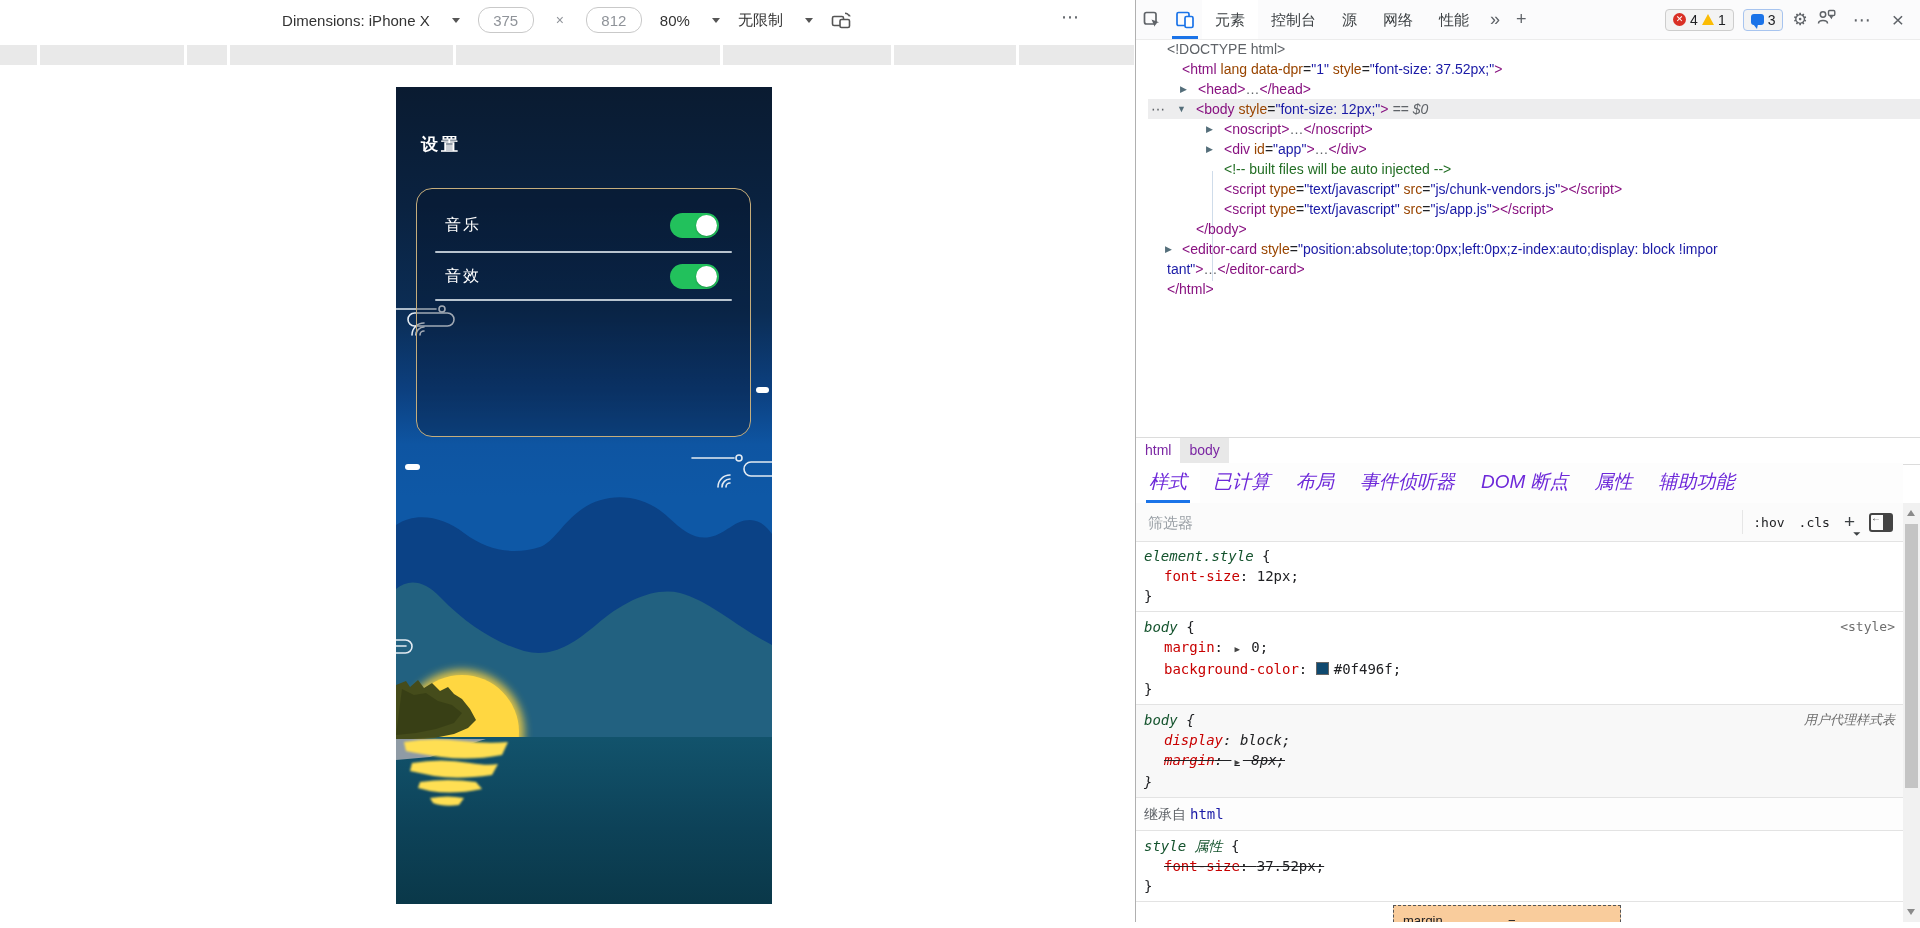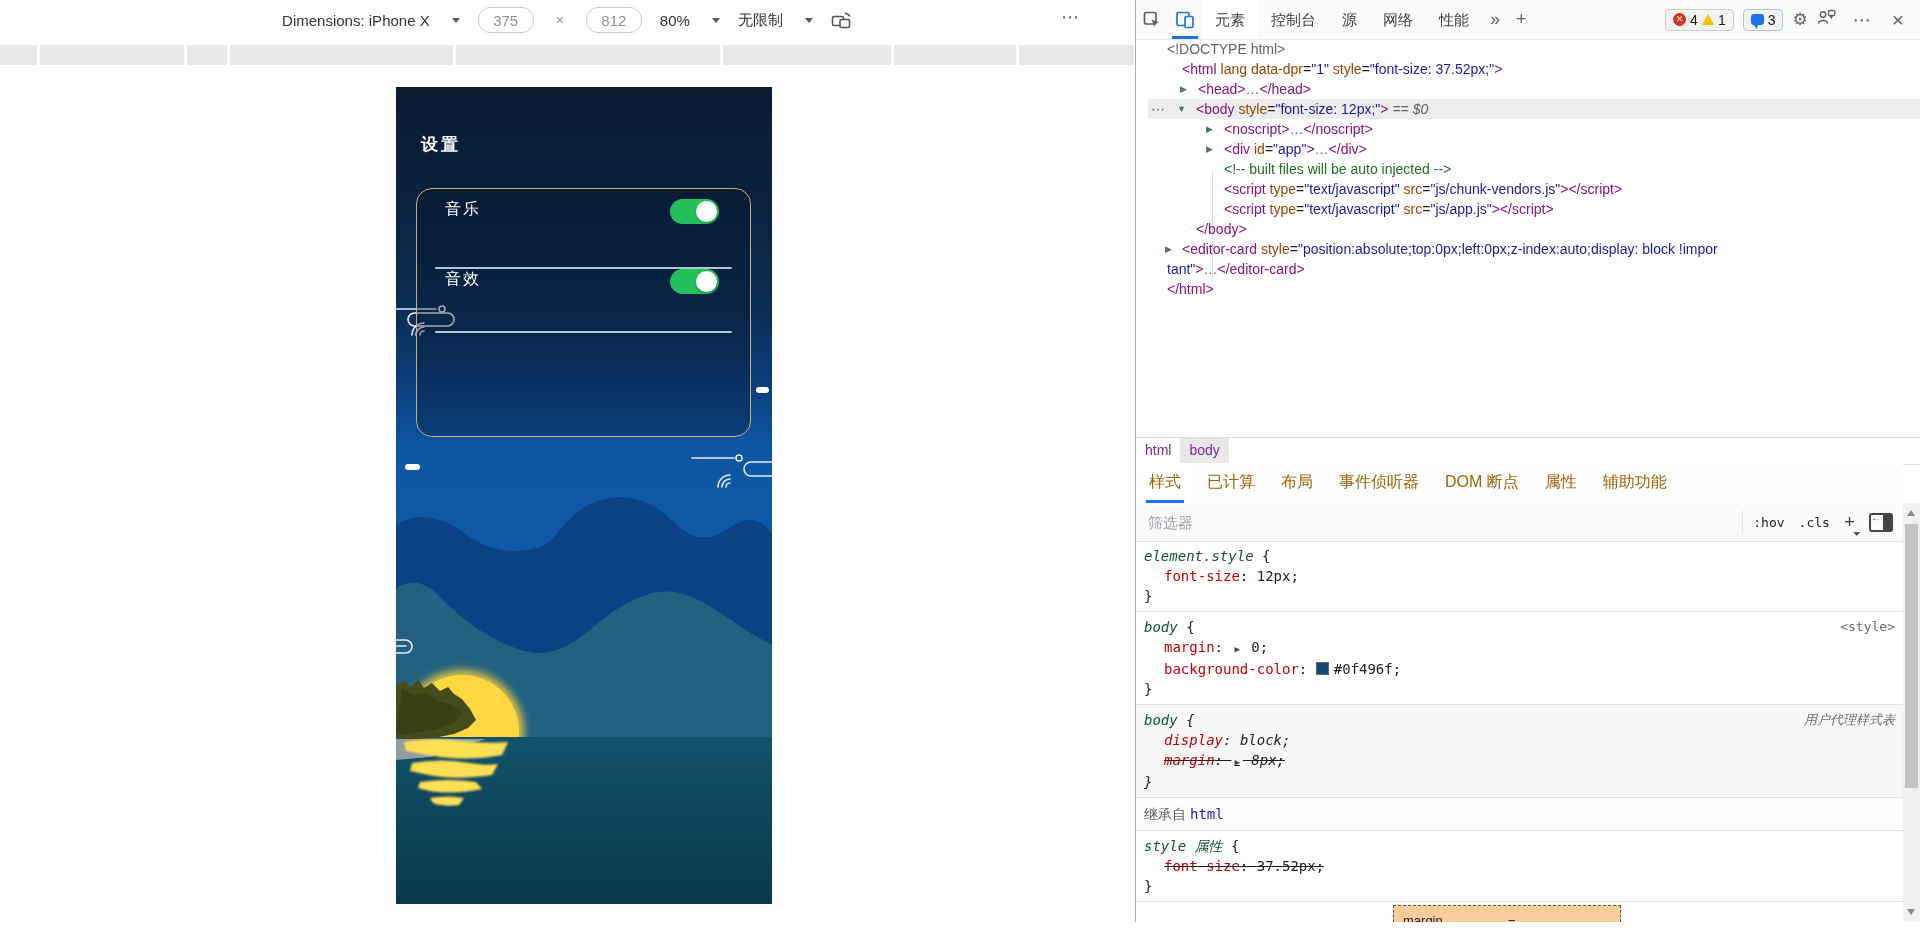--- a/index.html
+++ b/index.html
@@ -14,21 +14,21 @@
   .times{color:#8f9399;font-size:14px;}
   #dt-more{position:absolute;right:55px;top:6px;font-size:18px;color:#5f6368;letter-spacing:1px;}
   #ruler-strip{position:absolute;left:0;top:45px;width:1134px;height:20px;background:#e9e9e9;}
   .strip-gap{position:absolute;top:0;width:3px;height:20px;background:#fff;}
 
   
   #phone{position:absolute;left:396px;top:87px;width:376px;height:817px;overflow:hidden;background:#0a1b31;}
   #phone svg{position:absolute;left:0;top:0;}
   .p-title{position:absolute;left:25px;top:46px;color:#fff;font-size:17px;font-weight:600;letter-spacing:3px;}
   .p-card{position:absolute;left:20px;top:101px;width:335px;height:249px;border:1.5px solid #c5ad7c;border-radius:16px;background:rgba(5,16,36,.30);box-sizing:border-box;padding-top:10px;}
-  .p-row{display:flex;align-items:flex-start;justify-content:space-between;padding:0 31px 16px 28px;}
+  .p-row{display:flex;align-items:center;justify-content:space-between;padding:0 31px 0 28px;}
   .p-row.r1{height:52px;} .p-row.r2{height:46px;}
   .p-label{color:#fff;font-size:16px;letter-spacing:2px;}
   .toggle{position:relative;width:49px;height:25px;border-radius:13px;background:#22c15c;}
   .knob{position:absolute;right:2px;top:2px;width:21px;height:21px;border-radius:50%;background:#fff;box-shadow:0 1px 2px rgba(0,0,0,.25);}
   .p-divider{height:2px;margin:0 18px;background:rgba(215,224,232,.85);border-radius:1px;}
 
   
   #devtools{position:absolute;left:1135px;top:0;width:785px;height:922px;background:#fff;border-left:1px solid #b0b0b0;box-sizing:border-box;}
   #dt-tabbar{position:absolute;left:0;top:0;right:0;height:39px;display:flex;align-items:center;background:#fbfbfc;border-bottom:1px solid #ececec;}
   .ticon{position:relative;height:39px;display:flex;align-items:center;justify-content:center;padding:0 7px;}
@@ -57,21 +57,21 @@
   .tk-com{color:#236e25;} .tk-gray{color:#5f6368;} .tk-plain{color:#202124;}
   .tk-flag{color:#5f6368;font-style:italic;}
 
   
   #crumbbar{position:absolute;left:0;top:437px;right:0;height:26px;border-top:1px solid #dcdcdc;border-bottom:1px solid #dcdcdc;display:flex;align-items:stretch;background:#fff;}
   .crumb{padding:0 9px;line-height:24px;font-size:14px;color:#7b26a3;}
   .crumb.active{background:#e8e8e8;}
 
   
   #styles-tabs{position:absolute;left:0;top:463px;right:17px;height:40px;display:flex;align-items:stretch;background:#fdfdfd;border-bottom:1px solid #e3e3e3;}
-  .stab{position:relative;padding:0 13px;line-height:38px;font-size:16px;color:#a16207;white-space:nowrap;}
+  .stab{position:relative;padding:0 13px;line-height:38px;font-size:19px;color:#6d28d9;white-space:nowrap;font-style:italic;}
   .stab.active{background:#fff;}
   .stab.active::after{content:"";position:absolute;left:10px;right:10px;bottom:0;height:3px;background:#1a73e8;}
 
   
   #filter-row{position:absolute;left:0;top:503px;right:17px;height:38px;background:#fbfbfb;border-bottom:1px solid #e3e3e3;display:flex;align-items:center;}
   #filter-input{flex:1;border:none;outline:none;background:transparent;font-size:15px;color:#202124;padding-left:12px;}
   #filter-input::placeholder{color:#9aa0a6;}
   #filter-right{display:flex;align-items:center;gap:14px;padding:0 10px;border-left:1px solid #e6e6e6;height:24px;}
   .frt{font-family:"DejaVu Sans Mono",monospace;font-size:13px;color:#202124;}
   .plus-btn{position:relative;font-size:19px;color:#3c4043;line-height:18px;}

